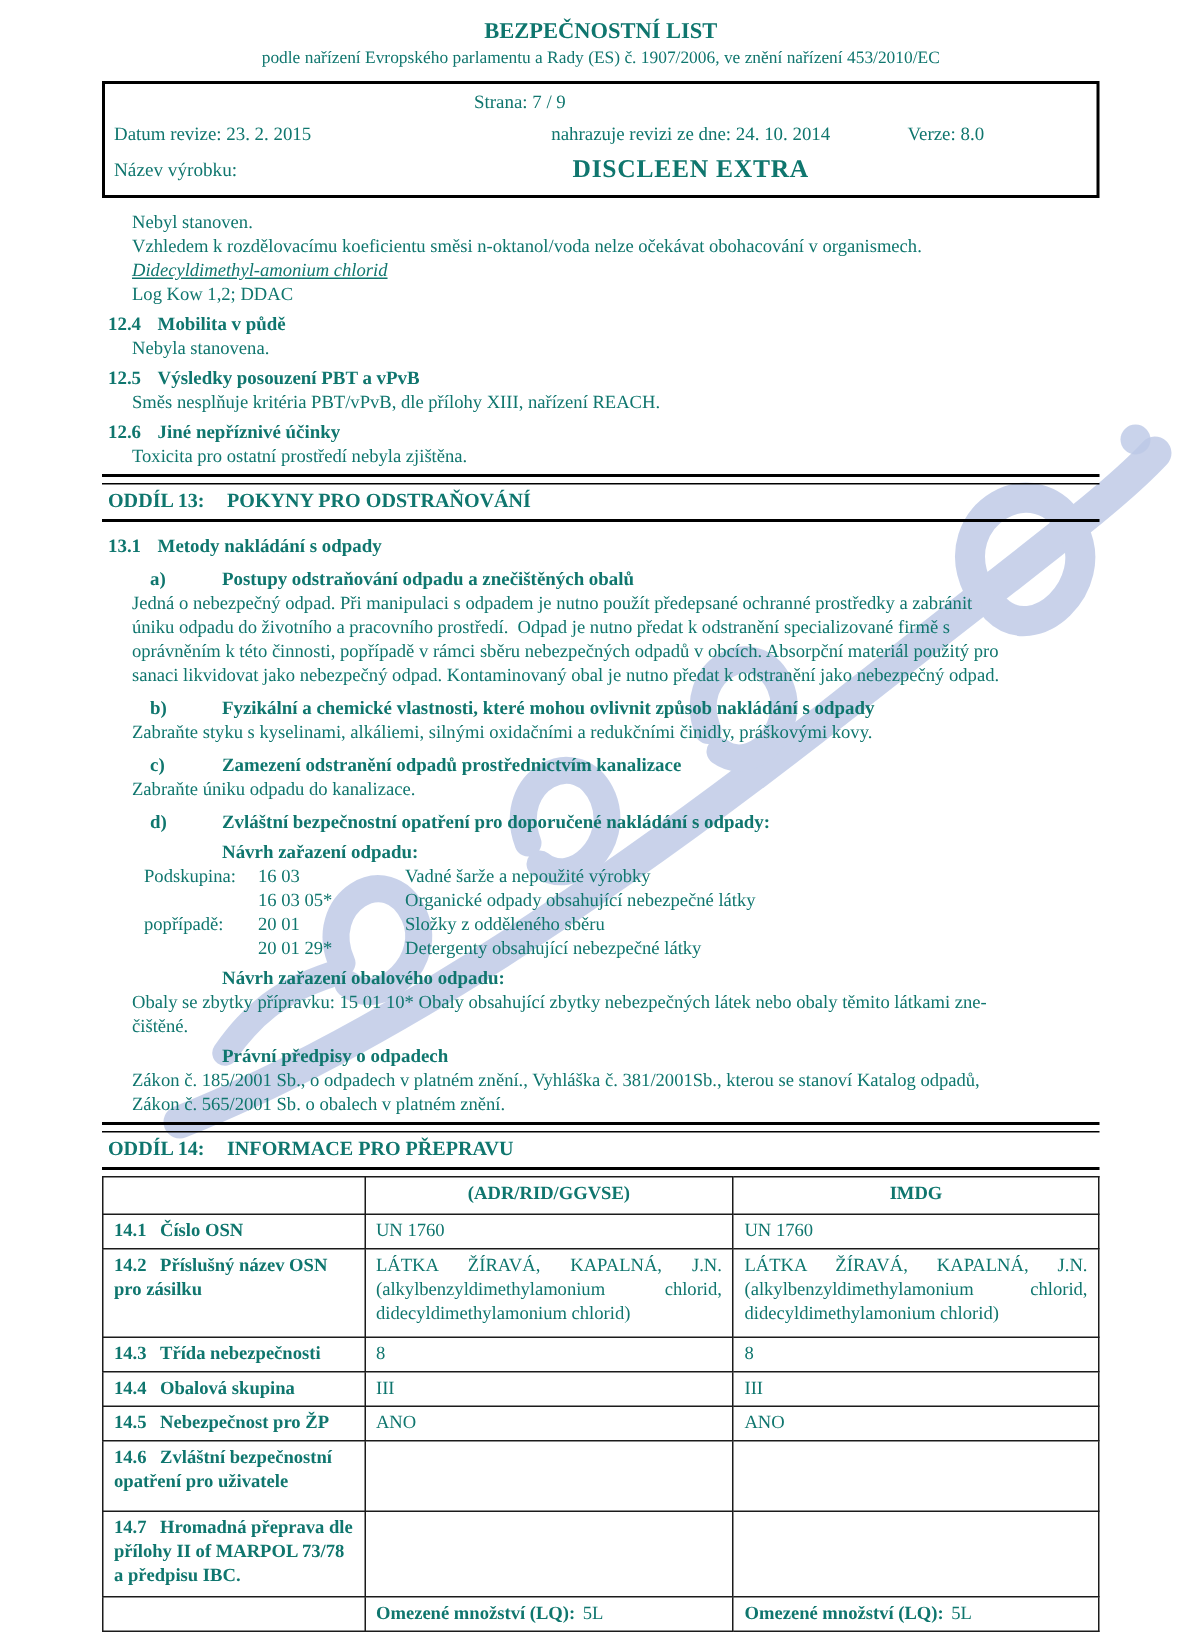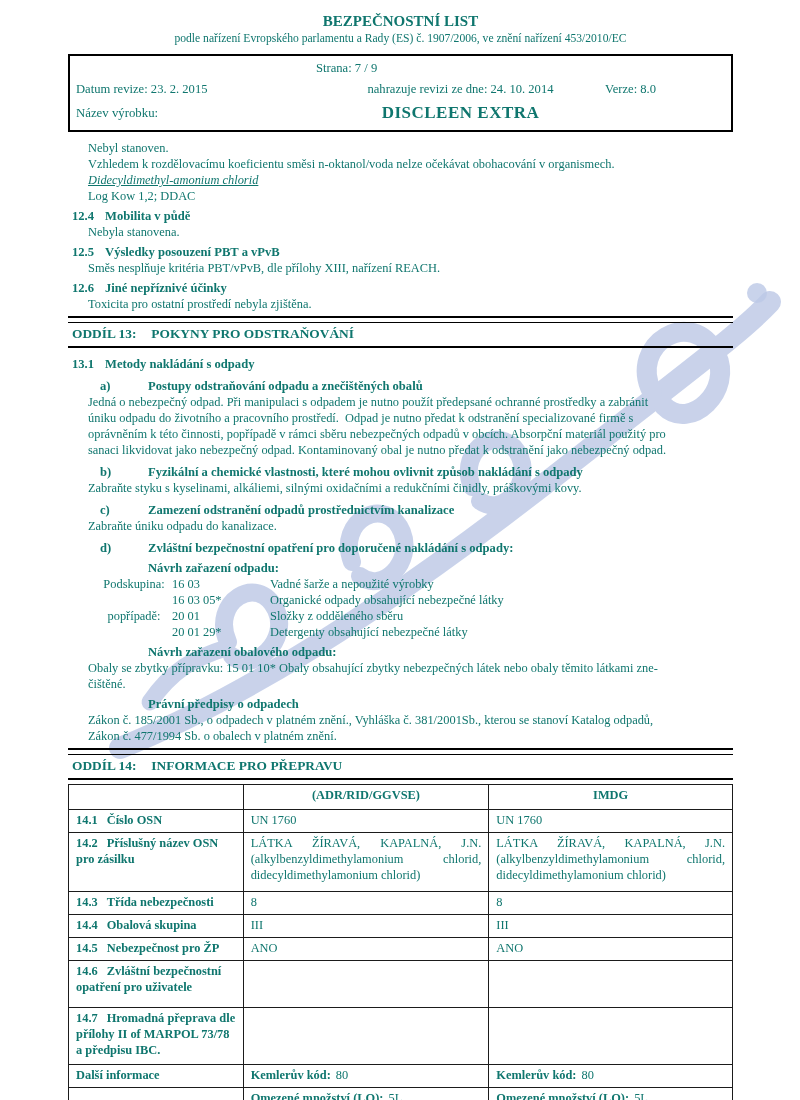--- a/index.html
+++ b/index.html
@@ -37,21 +37,21 @@
   .secbar-gap{height:4px;border-top:2px solid #000;border-bottom:1px solid #000;}
   .secbar-text{border-bottom:2px solid #000;font-weight:bold;font-size:13.4px;padding:3px 4px 4px 4px;line-height:16px;}
   .secbar-text .num{margin-right:15px;}
 
   .letter-heading{display:flex;margin-top:6px;font-weight:bold;font-size:12.6px;line-height:16px;}
   .letter{width:48px;padding-left:32px;flex:none;}
 
   .subheading{margin-left:80px;margin-top:4px;font-weight:bold;font-size:12.6px;line-height:16px;}
 
   .code-row{display:flex;margin-left:28px;font-size:12.4px;line-height:16px;}
-  .code-label{width:76px;flex:none;text-align:center;}
+  .code-label{width:76px;flex:none;}
   .code-code{width:98px;flex:none;}
 
   .transport-table{width:100%;border-collapse:collapse;margin-top:4px;font-size:12.4px;}
   .transport-table td{
     border:1px solid #1b1b1b;padding:2px 7px;vertical-align:top;line-height:16px;
   }
   .transport-table col.c1{width:26.3%;}
   .transport-table col.c2{width:37%;}
   .transport-table col.c3{width:36.7%;}
   .th-cell{text-align:center;font-weight:bold;height:20px;}
@@ -187,21 +187,21 @@
         <span class="code-code">20 01 29*</span>
         <span>Detergenty obsahující nebezpečné látky</span>
       </div>
 
       <div class="subheading">Návrh zařazení obalového odpadu:</div>
       <div class="body-line">Obaly se zbytky přípravku: 15 01 10* Obaly obsahující zbytky nebezpečných látek nebo obaly těmito látkami zne-</div>
       <div class="body-line">čištěné.</div>
 
       <div class="subheading">Právní předpisy o odpadech</div>
       <div class="body-line">Zákon č. 185/2001 Sb., o odpadech v platném znění., Vyhláška č. 381/2001Sb., kterou se stanoví Katalog odpadů,</div>
-      <div class="body-line">Zákon č. 477/1994 Sb. o obalech v platném znění.</div>
+      <div class="body-line">Zákon č. 565/2001 Sb. o obalech v platném znění.</div>
     </div>
 
     <div class="secbar">
       <div class="secbar-gap"></div>
       <div class="secbar-text">
         <span class="num">ODDÍL 14:</span><span>INFORMACE PRO PŘEPRAVU</span>
       </div>
     </div>
 
     <table class="transport-table">
@@ -245,25 +245,20 @@
         <td class="label-cell"><span class="rnum">14.6</span><span>Zvláštní bezpečnostní opatření pro uživatele</span></td>
         <td></td>
         <td></td>
       </tr>
       <tr class="h54">
         <td class="label-cell"><span class="rnum">14.7</span><span>Hromadná přeprava dle přílohy II of MARPOL 73/78 a předpisu IBC.</span></td>
         <td></td>
         <td></td>
       </tr>
       <tr class="h22">
-        <td class="label-cell">Další informace</td>
-        <td><span class="blabel">Kemlerův kód:</span><span class="cell-val">80</span></td>
-        <td><span class="blabel">Kemlerův kód:</span><span class="cell-val">80</span></td>
-      </tr>
-      <tr class="h22">
         <td></td>
         <td><span class="blabel">Omezené množství (LQ):</span><span class="cell-val">5L</span></td>
         <td><span class="blabel">Omezené množství (LQ):</span><span class="cell-val">5L</span></td>
       </tr>
     </tbody>
       </table>
 
   </div>
 </div>
 

